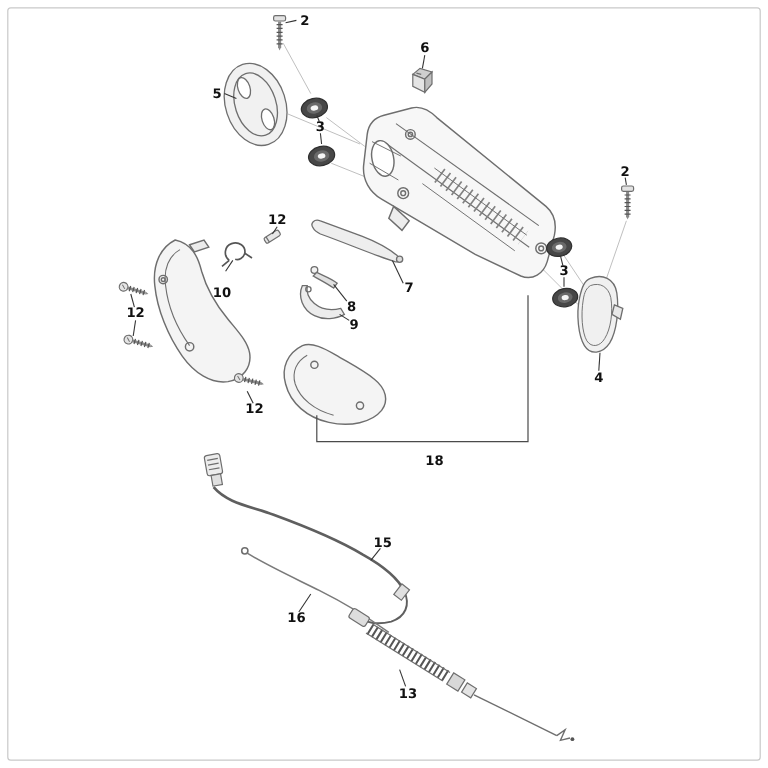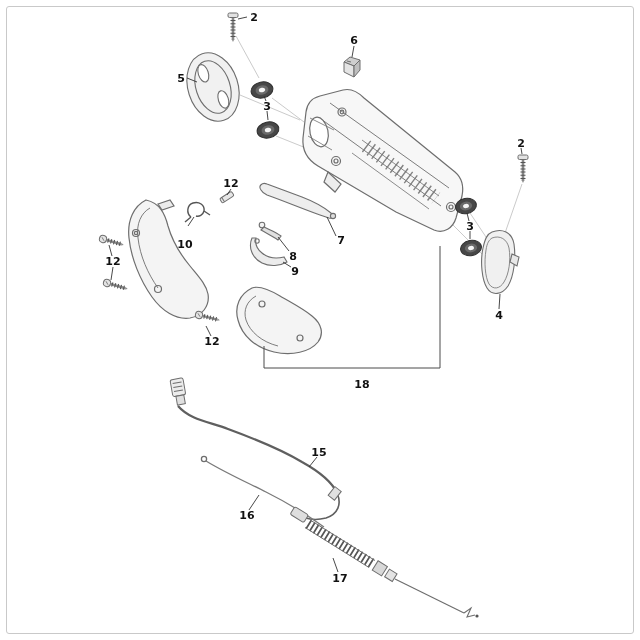--- a/index.html
+++ b/index.html
@@ -274,15 +274,15 @@
     <div class="callout" style="left:231px;top:183px">12</div>
     <div class="callout" style="left:185px;top:244px">10</div>
     <div class="callout" style="left:341px;top:240px">7</div>
     <div class="callout" style="left:293px;top:256px">8</div>
     <div class="callout" style="left:295px;top:271px">9</div>
     <div class="callout" style="left:113px;top:261px">12</div>
     <div class="callout" style="left:212px;top:341px">12</div>
     <div class="callout" style="left:362px;top:384px">18</div>
     <div class="callout" style="left:319px;top:452px">15</div>
     <div class="callout" style="left:247px;top:515px">16</div>
-    <div class="callout" style="left:340px;top:578px">17</div>
+    <div class="callout" style="left:340px;top:578px">13</div>
   </div>
 </div>
 
 </body></html>

